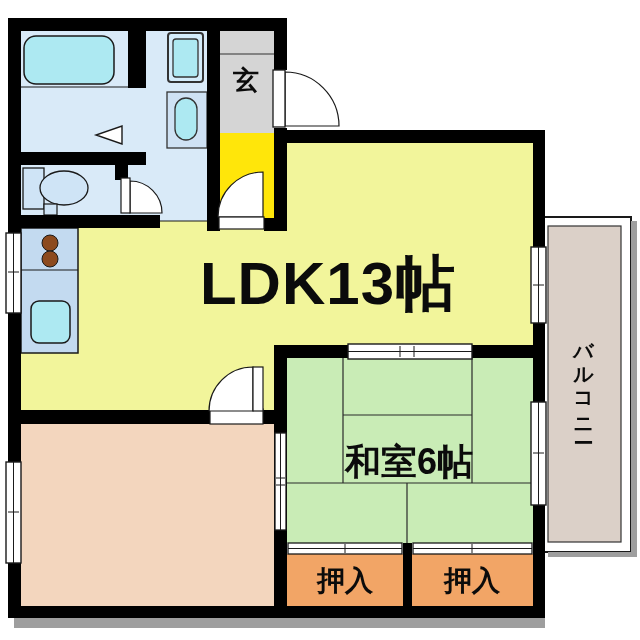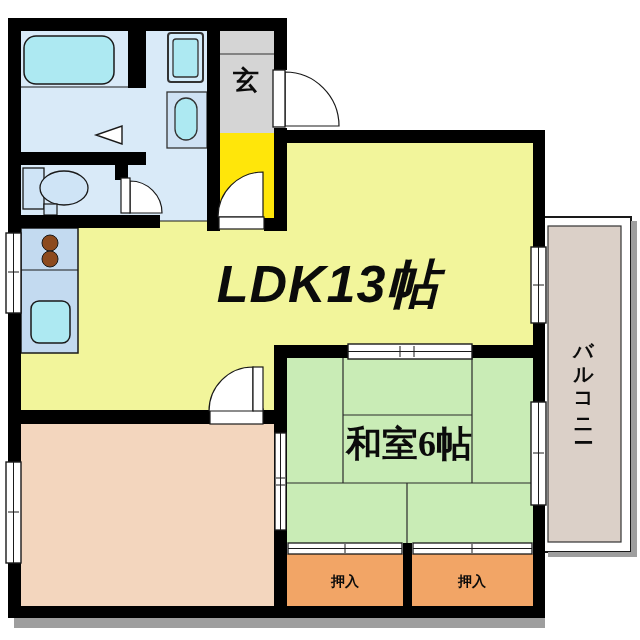--- a/index.html
+++ b/index.html
@@ -6,24 +6,24 @@
   #stage{
     position:relative;width:640px;height:640px;background:#ffffff;overflow:hidden;
     font-family:"Liberation Sans","DejaVu Sans",sans-serif;
   }
   #plan-svg{position:absolute;left:0;top:0;}
   .lbl{
     position:absolute;transform:translate(-50%,-50%);
     color:#0b0b0b;font-weight:600;white-space:nowrap;line-height:1;
     font-family:"Liberation Sans","DejaVu Sans",sans-serif;
   }
-  .lbl-ldk{font-size:52px;letter-spacing:1px;font-style:italic;}
+  .lbl-ldk{font-size:60px;letter-spacing:1px;}
   .lbl-room{font-size:36px;}
   .lbl-genkan{font-size:26px;}
-  .lbl-closet{font-size:14px;}
+  .lbl-closet{font-size:28px;}
   .lbl-balcony{font-size:20px;writing-mode:vertical-rl;text-orientation:upright;letter-spacing:3px;}
 </style>
 </head>
 <body>
 
 <div id="stage">
   <svg id="plan-svg" width="640" height="640" viewBox="0 0 640 640">
 
     <rect x="21" y="143" width="512" height="281" fill="#f2f59b"></rect>
     <rect x="287" y="358" width="246" height="185" fill="#c9ecb6"></rect>
@@ -141,18 +141,18 @@
     <rect x="210" y="409" width="53" height="15" fill="#ffffff" stroke="#1a1a1a" stroke-width="1.2"></rect>
     <path d="M253 367 A44 44 0 0 0 209 411 L253 411 Z" fill="#ffffff" stroke="#1a1a1a" stroke-width="1.2"></path>
     <rect x="253" y="367" width="10" height="44" fill="#ffffff" stroke="#1a1a1a" stroke-width="1.2"></rect>
 
     <path d="M122 126 L122 144 L96 135 Z" fill="#ffffff" stroke="#1a1a1a" stroke-width="1.4"></path>
 
     <rect x="14" y="618" width="531" height="10" fill="#9e9e9e"></rect>
   </svg>
 
   <div class="lbl lbl-ldk" style="left:328px;top:284px;">LDK13帖</div>
-  <div class="lbl lbl-room" style="left:409px;top:444px;font-family:Liberation Serif, serif;">和室6帖</div>
+  <div class="lbl lbl-room" style="left:409px;top:462px;">和室6帖</div>
   <div class="lbl lbl-genkan" style="left:246px;top:80px;">玄</div>
   <div class="lbl lbl-balcony" style="left:584px;top:381px;">バルコニー</div>
   <div class="lbl lbl-closet" style="left:345px;top:581px;">押入</div>
   <div class="lbl lbl-closet" style="left:472px;top:581px;">押入</div>
 </div>
 
 </body></html>

